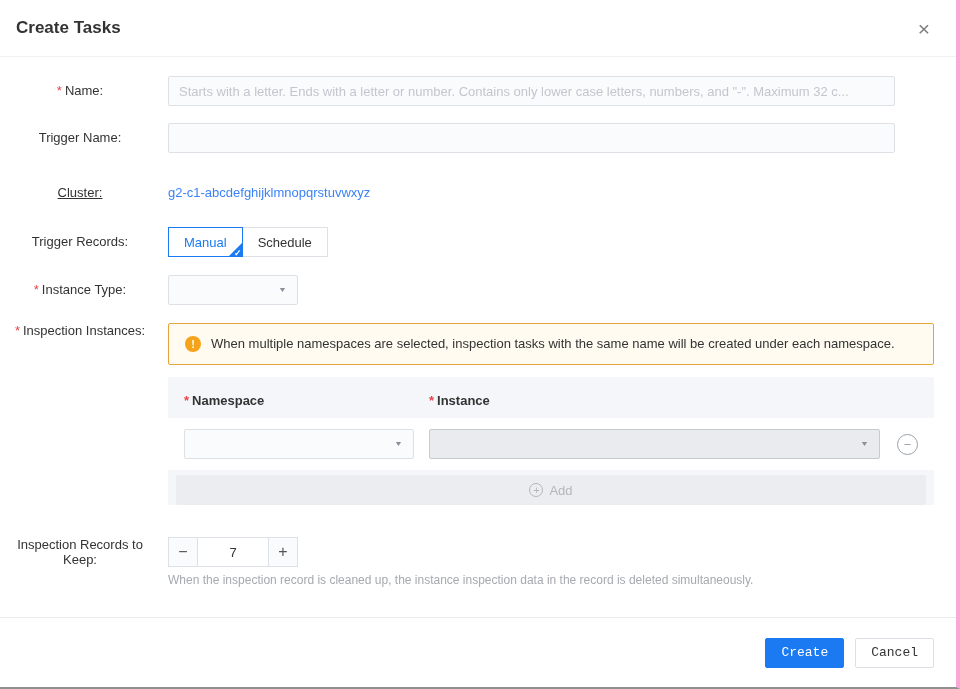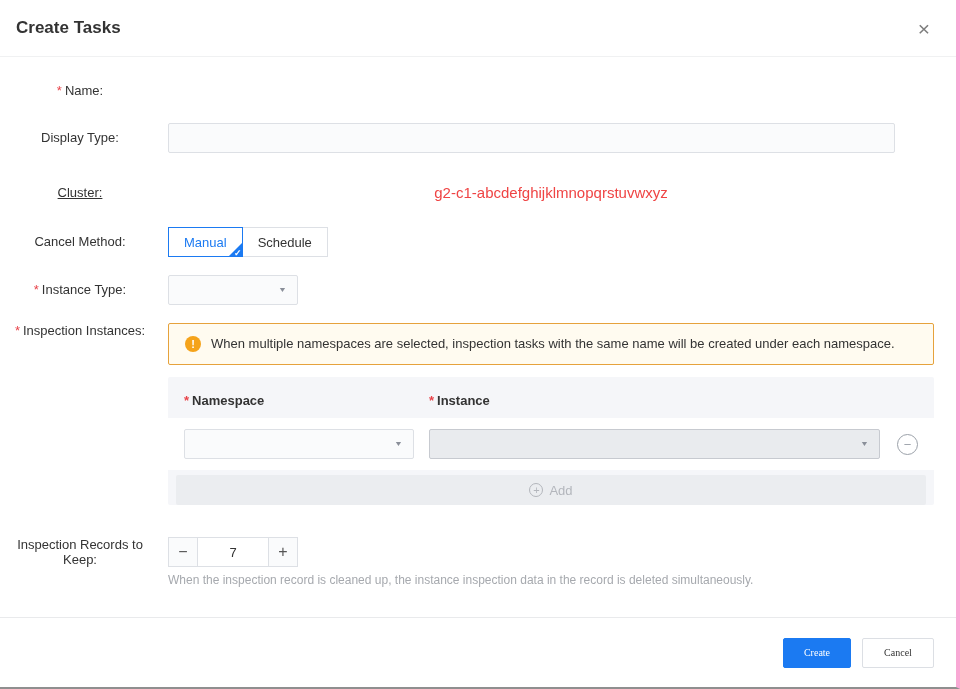--- a/index.html
+++ b/index.html
@@ -30,21 +30,21 @@
   .fld { margin-left:8px; flex:1 1 auto; min-width:0; }
   .mb17{margin-bottom:17px;} .mb25{margin-bottom:25px;} .mb26{margin-bottom:26px;}
   .mb18{margin-bottom:18px;} .mb12{margin-bottom:12px;} .mt25{margin-top:25px;}
   .txt-input {
     height:30px; width:727px; max-width:100%;
     border:1px solid #dde0e5; background:#fafbfc; border-radius:2px;
     padding:0 10px; font-size:13px; color:#333;
     font-family:"Liberation Sans", sans-serif; outline:none;
   }
   .txt-input::placeholder { color:#c2c6ce; opacity:1; }
-  .static-val { font-size:15px; line-height:16px; padding-top:7px; color:#ef4444;text-align:center; }
+  .static-val { font-size:13px; line-height:16px; padding-top:7px; color:#3b82f6; }
   .row-cluster .lbl { line-height:16px; padding-top:7px;text-decoration:underline; }
   
   .seg-group { display:flex; }
   .seg-btn {
     height:30px; padding:2px 15px; background:#fff; border:1px solid #dde0e5;
     font-size:13px; color:#333; display:flex; align-items:center;
     cursor:pointer; position:relative; font-family:"Liberation Sans", sans-serif;
   }
   .seg-btn + .seg-btn { margin-left:-1px; }
   .seg-btn.selected { border-color:#1b7af2; color:#1b7af2; z-index:2; }
@@ -109,58 +109,61 @@
     background:#fff; text-align:center; font-size:13px; color:#333; outline:none;
     font-family:"Liberation Sans", sans-serif;
   }
   .hint { margin-top:6px; font-size:12px; color:#a6a9ae; }
   
   .dlg-footer {
     flex:0 0 70px; border-top:1px solid #e9eaec; display:flex; align-items:center;
     justify-content:flex-end; gap:11px; padding:0 22px;
   }
   .btn {
-    height:30px; font-size:10px; border-radius:2px; cursor:pointer;
-    font-family:Liberation Serif, serif;
+    height:30px; font-size:13px; border-radius:2px; cursor:pointer;
+    font-family:Liberation Mono, monospace;
   }
   .btn-primary { background:#1b7af2; color:#fff; border:1px solid #1b7af2; padding:0 15px; min-width:68px; }
   .btn-default { background:#fff; color:#333; border:1px solid #dcdfe4; padding:4px 15px; min-width:72px; }
 </style>
 </head>
 <body>
 
 <div class="dialog">
 
   <div class="dlg-header">
     <div class="dlg-title">Create Tasks</div>
     <div class="dlg-close">×</div>
   </div>
 
   <div class="dlg-body">
 
     <div class="row mb17">
       <div class="lbl"><span class="req">*</span><span>Name:</span></div>
+      <div class="fld">
+        <input class="txt-input" type="text" placeholder="Starts with a letter. Ends with a letter or number. Contains only lower case letters, numbers, and &quot;-&quot;. Maximum 32 c..." style="">
+      </div>
     </div>
 
     <div class="row mb25">
-      <div class="lbl">Display Type:</div>
+      <div class="lbl">Trigger Name:</div>
       <div class="fld">
         <input class="txt-input" type="text" value="" style="">
       </div>
     </div>
 
     <div class="row row-cluster mb26">
       <div class="lbl">Cluster:</div>
       <div class="fld">
         <div class="static-val">g2-c1-abcdefghijklmnopqrstuvwxyz</div>
       </div>
     </div>
 
     <div class="row mb18">
-      <div class="lbl">Cancel Method:</div>
+      <div class="lbl">Trigger Records:</div>
       <div class="fld">
         <div class="seg-group">
           <div class="seg-btn selected">
             <span>Manual</span>
             <span class="seg-corner"></span>
             <span class="seg-check">✓</span>
           </div>
           <div class="seg-btn">
             <span>Schedule</span>
           </div>

